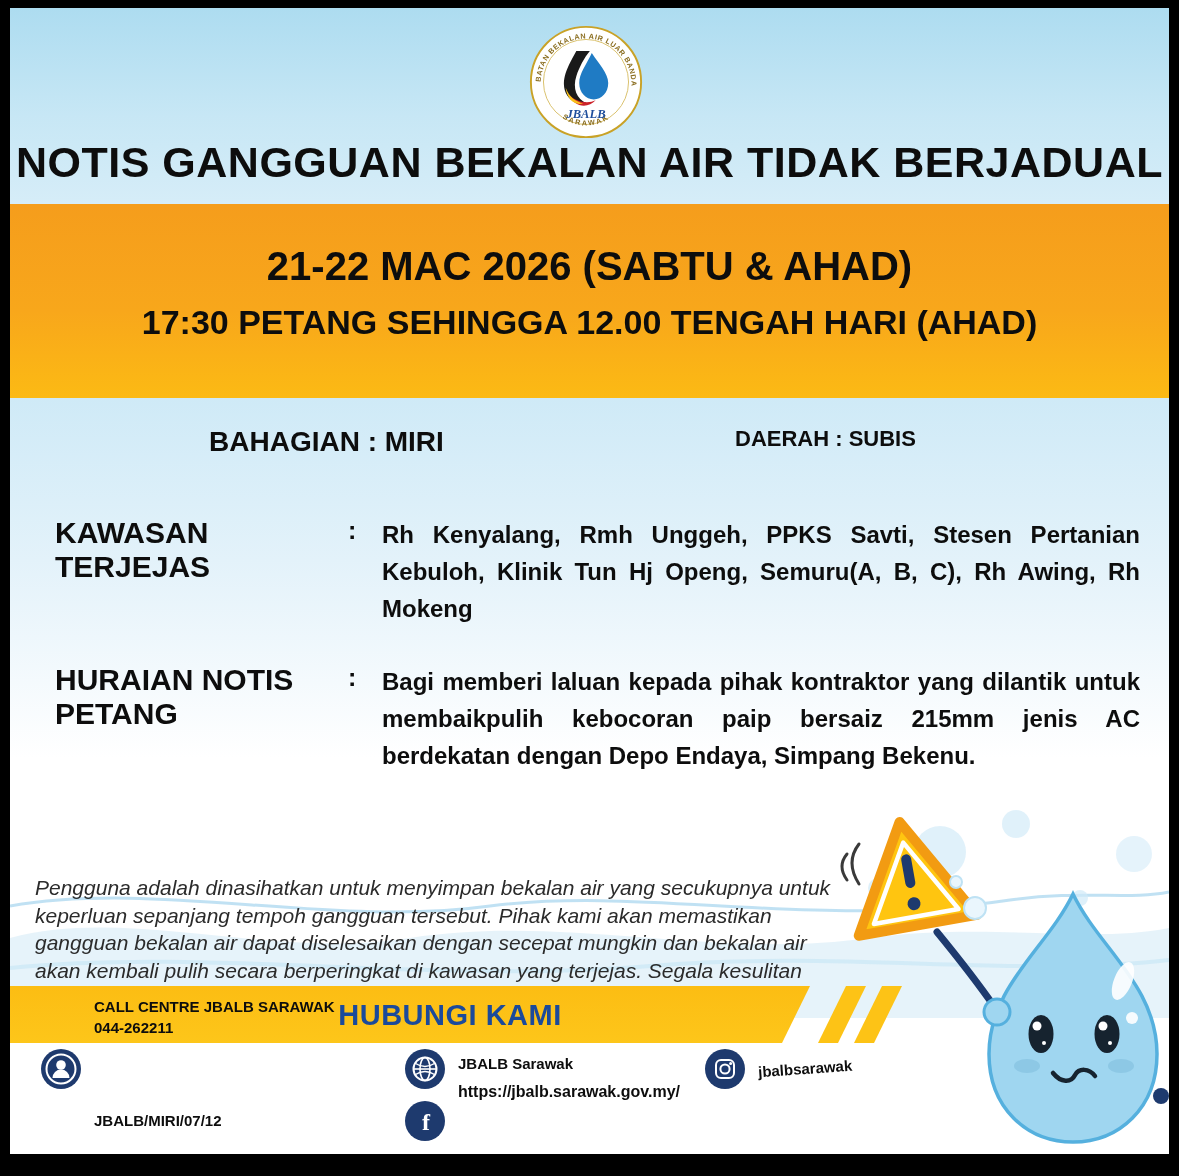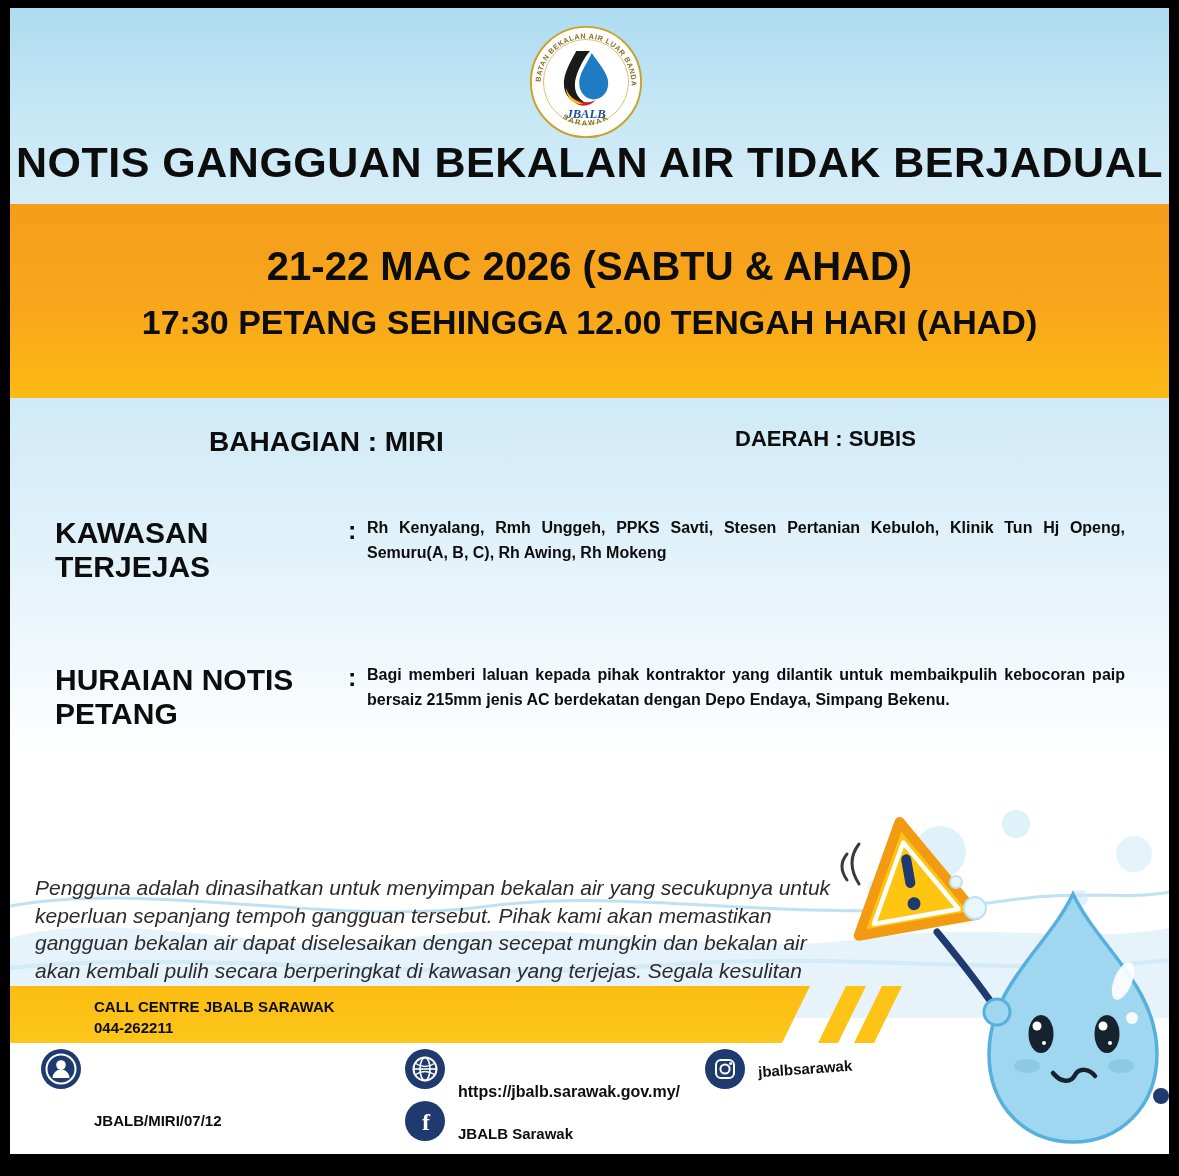--- a/index.html
+++ b/index.html
@@ -24,21 +24,21 @@
   .date-line-1 { font-size:40px; font-weight:bold; color:#0d0d0d; }
   .date-line-2 { font-size:34px; font-weight:bold; color:#0d0d0d; margin-top:14px; }
 
   
   .region-bahagian { position:absolute; left:199px; top:418px; font-size:28px; font-weight:bold; color:#0d0d0d; z-index:3; }
   .region-daerah   { position:absolute; left:718px; top:418px; font-size:22px; font-weight:bold; color:#0d0d0d; z-index:3;margin-left:7px; }
 
   
   .detail-label { position:absolute; left:45px; width:290px; font-size:30px; font-weight:bold; color:#0d0d0d; z-index:3; }
   .detail-colon { position:absolute; left:338px; width:20px; font-size:25px; font-weight:bold; color:#0d0d0d; z-index:3; }
-  .detail-text  { position:absolute; left:357px; width:758px; font-size:16px; font-weight:bold; color:#0d0d0d; line-height:1.55; text-align:justify; z-index:3; }
+  .detail-text  { position:absolute; left:372px; width:758px; font-size:24px; font-weight:bold; color:#0d0d0d; line-height:1.55; text-align:justify; z-index:3; }
   .row-kawasan .detail-label, .row-kawasan .detail-colon, .row-kawasan .detail-text { top:508px; }
   .row-huraian .detail-label, .row-huraian .detail-colon, .row-huraian .detail-text { top:655px; }
 
   
   .advisory { position:absolute; left:25px; top:866px; width:808px; font-size:21px; font-style:italic; color:#2b2b2b; line-height:1.32; z-index:3; }
 
   
   .contact-bar { position:absolute; left:0; top:978px; width:800px; height:57px; background:linear-gradient(180deg,#fcbd13,#fdc61a); clip-path:polygon(0 0, 100% 0, calc(100% - 28px) 100%, 0 100%); z-index:4; }
   .contact-bar-title { position:absolute; left:60px; top:991px; width:760px; text-align:center; font-size:29px; font-weight:bold; color:#1b4a9b; letter-spacing:0.5px; z-index:5; }
   .stripe { position:absolute; top:978px; height:57px; width:48px; background:#fdc316; clip-path:polygon(28px 0, 100% 0, 20px 100%, 0 100%); z-index:4; }
@@ -46,21 +46,21 @@
 
   
   .f-icon { position:absolute; width:42px; height:42px; z-index:5; }
   .f-text { position:absolute; font-size:15px; font-weight:bold; color:#0d0d0d; line-height:1.4; z-index:5; }
   .icon-call { left:30px; top:1040px; }
   .txt-call  { left:84px; top:988px; }
   .txt-ref   { left:84px; top:1102px; }
   .icon-web  { left:394px; top:1040px; }
   .txt-web   { left:448px; top:1053px; font-size:16px;margin-top:20px; }
   .icon-fb   { left:394px; top:1092px; }
-  .txt-fb    { left:448px; top:1115px; }
+  .txt-fb    { left:448px; top:1045px; }
   .icon-ig   { left:694px; top:1040px; }
   .txt-ig    { left:748px; top:1050px; transform:rotate(-4deg); }
 
   
   .mascot { position:absolute; left:815px; top:788px; width:356px; height:360px; z-index:6; }
 </style>
 </head>
 <body>
 
 <div class="frame">
@@ -120,20 +120,21 @@
       <div class="detail-label">HURAIAN NOTIS PETANG</div>
       <div class="detail-colon">:</div>
       <div class="detail-text">Bagi memberi laluan kepada pihak kontraktor yang dilantik untuk membaikpulih kebocoran paip bersaiz 215mm jenis AC berdekatan dengan Depo Endaya, Simpang Bekenu.</div>
     </div>
 
     <p class="advisory">Pengguna adalah dinasihatkan untuk menyimpan bekalan air yang secukupnya untuk keperluan sepanjang tempoh gangguan tersebut. Pihak kami akan memastikan gangguan bekalan air dapat diselesaikan dengan secepat mungkin dan bekalan air akan kembali pulih secara berperingkat di kawasan yang terjejas. Segala kesulitan yang timbul akibat gangguan ini adalah sangat dikesali.</p>
 
     <div class="contact-bar"></div>
     <div class="stripe stripe-1"></div>
     <div class="stripe stripe-2"></div>
+    <div class="contact-bar-title">HUBUNGI KAMI</div>
 
     <svg class="f-icon icon-call" viewBox="0 0 42 42">
       <circle cx="21" cy="21" r="20" fill="#1e3a6e"></circle>
       <circle cx="21" cy="21" r="14.5" fill="none" stroke="#ffffff" stroke-width="2"></circle>
       <circle cx="21" cy="17" r="4.8" fill="#ffffff"></circle>
       <path d="M12.5,30 a8.5,8.5 0 0 1 17,0 Z" fill="#ffffff"></path>
     </svg>
     <div class="f-text txt-call">
       <div>CALL CENTRE JBALB SARAWAK</div>
       <div>044-262211</div>

